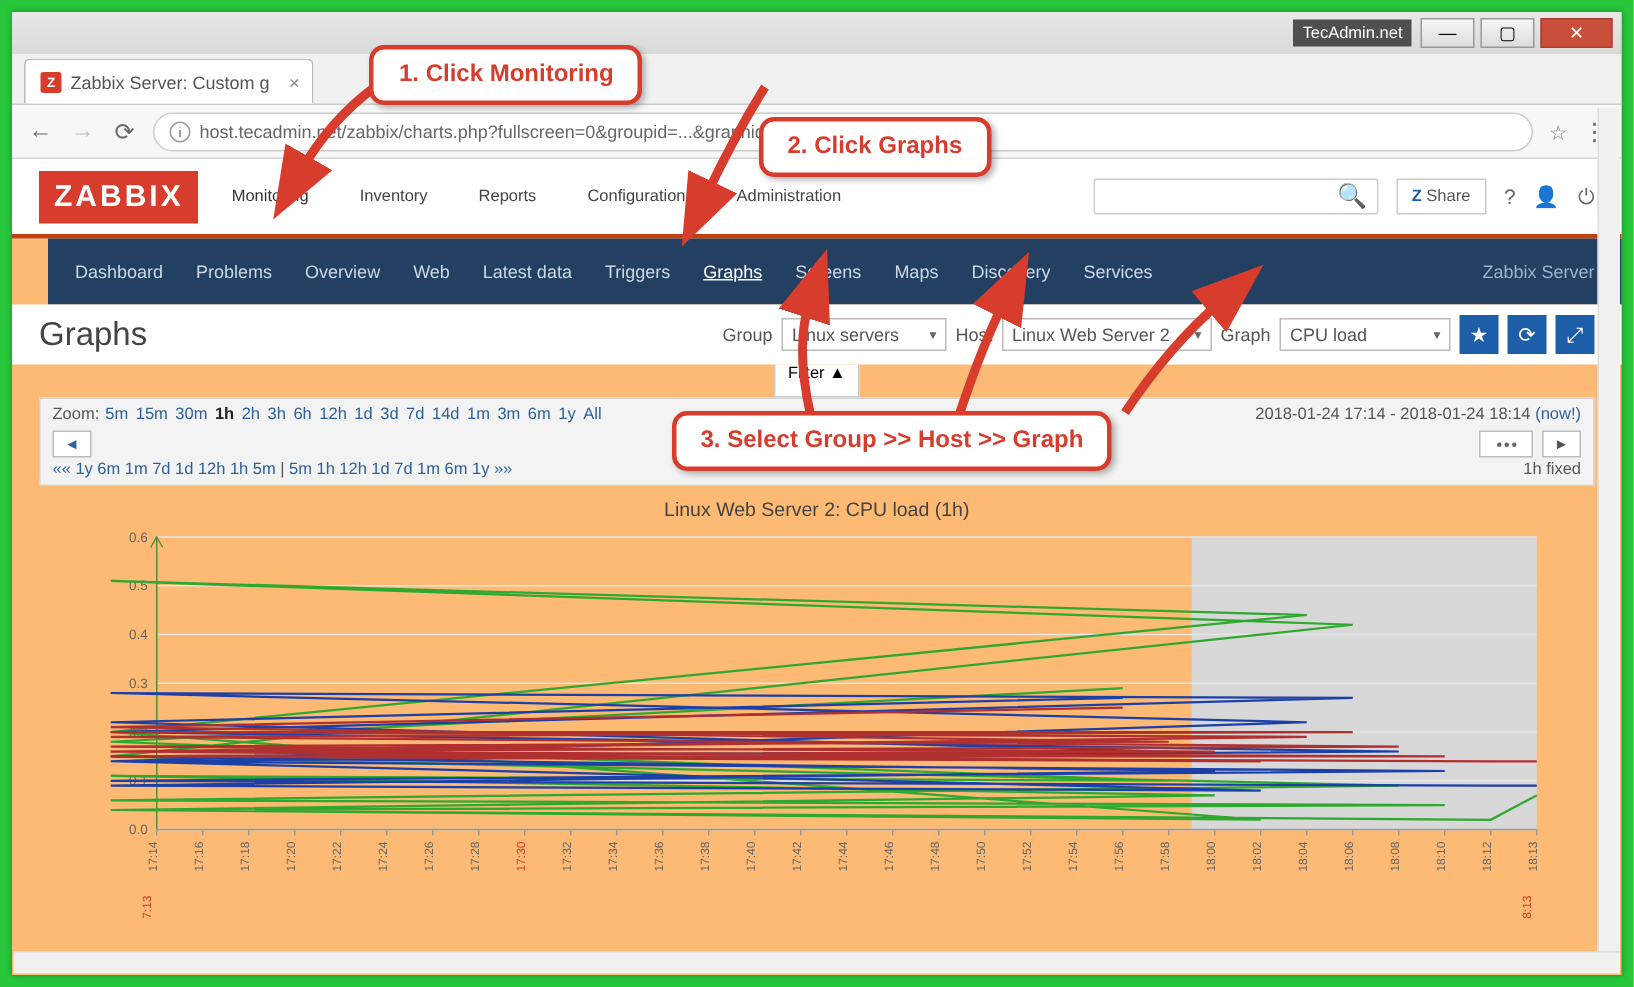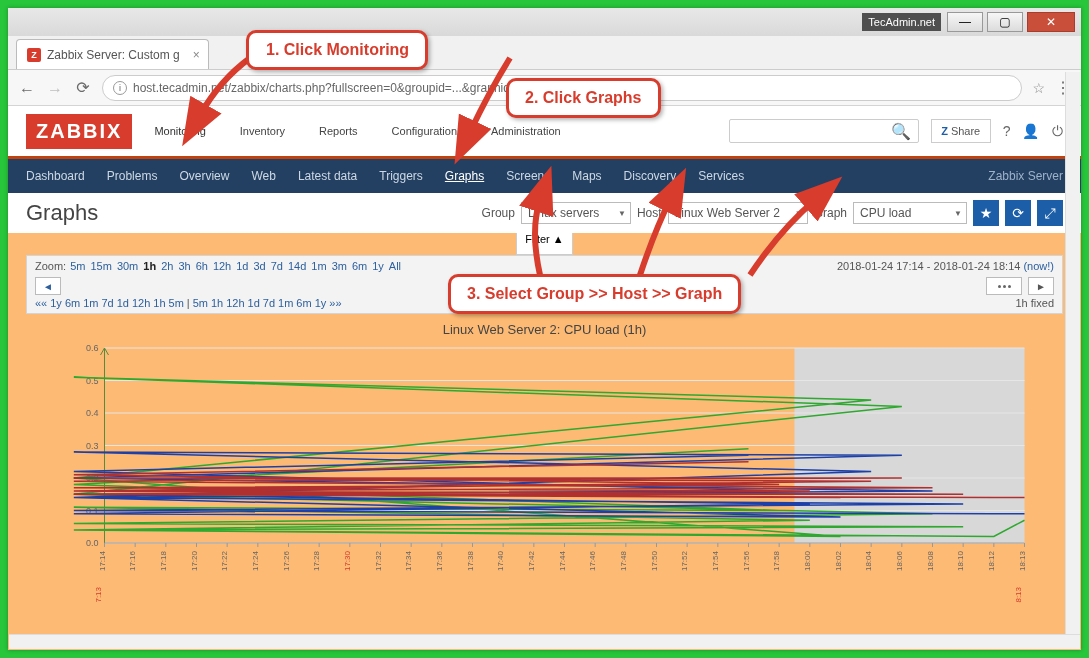--- a/index.html
+++ b/index.html
@@ -22,21 +22,21 @@
   .zhead { height:53px; background:#fff; display:flex; align-items:center; padding:0 18px; border-bottom:3px solid #c2410c;}
   .logo { background:#d73c2c; color:#fff; font-weight:bold; font-size:20px; letter-spacing:2px; padding:6px 10px; margin-right:22px;}
   .topmenu { display:flex; gap:34px; color:#444; font-size:11px;}
   .topmenu div { padding:18px 0; cursor:pointer;}
   .topmenu .active { color:#333; position:relative;}
   .topmenu .active::after { content:""; position:absolute; left:0; right:0; bottom:0; height:3px; }
   .headright { margin-left:auto; display:flex; align-items:center; gap:12px;}
   .search { width:190px; height:24px; border:1px solid #ccc; border-radius:2px; background:#fff; display:flex; align-items:center; justify-content:flex-end; padding:0 6px;}
   .sharebtn { width:60px; height:24px; border:1px solid #ccc; display:flex; align-items:center; justify-content:center; font-size:11px; color:#555; gap:3px;}
   .hicon { font-size:14px; color:#666;}
-  .zsub { height:34px; background:#234062; display:flex; align-items:center; padding:0 18px; gap:22px; color:#cdd8e4; font-size:12px;}
+  .zsub { height:44px; background:#234062; display:flex; align-items:center; padding:0 18px; gap:22px; color:#cdd8e4; font-size:12px;margin-left:24px;}
   .zsub div { cursor:pointer; }
   .zsub .active { color:#fff; text-decoration:underline;}
   .zsub .srv { margin-left:auto; color:#9db2c9; }
   .controls { height:40px; display:flex; align-items:center; padding:0 18px; background:#fff;}
   .pagetitle { font-size:22px; color:#444;}
   .ctrls-right { margin-left:auto; display:flex; align-items:center; gap:6px; font-size:12px; color:#555;}
   .sel { height:22px; border:1px solid #bbb; background:#fff; padding:0 18px 0 6px; display:inline-flex; align-items:center; position:relative; font-size:12px;}
   .sel::after { content:"▼"; position:absolute; right:4px; font-size:8px; color:#666;}
   .iconbtn { width:26px; height:26px; background:#1c5ea8; color:#fff; display:flex; align-items:center; justify-content:center; font-size:14px;}
   .filtertab { height:22px; display:flex; justify-content:center; }

